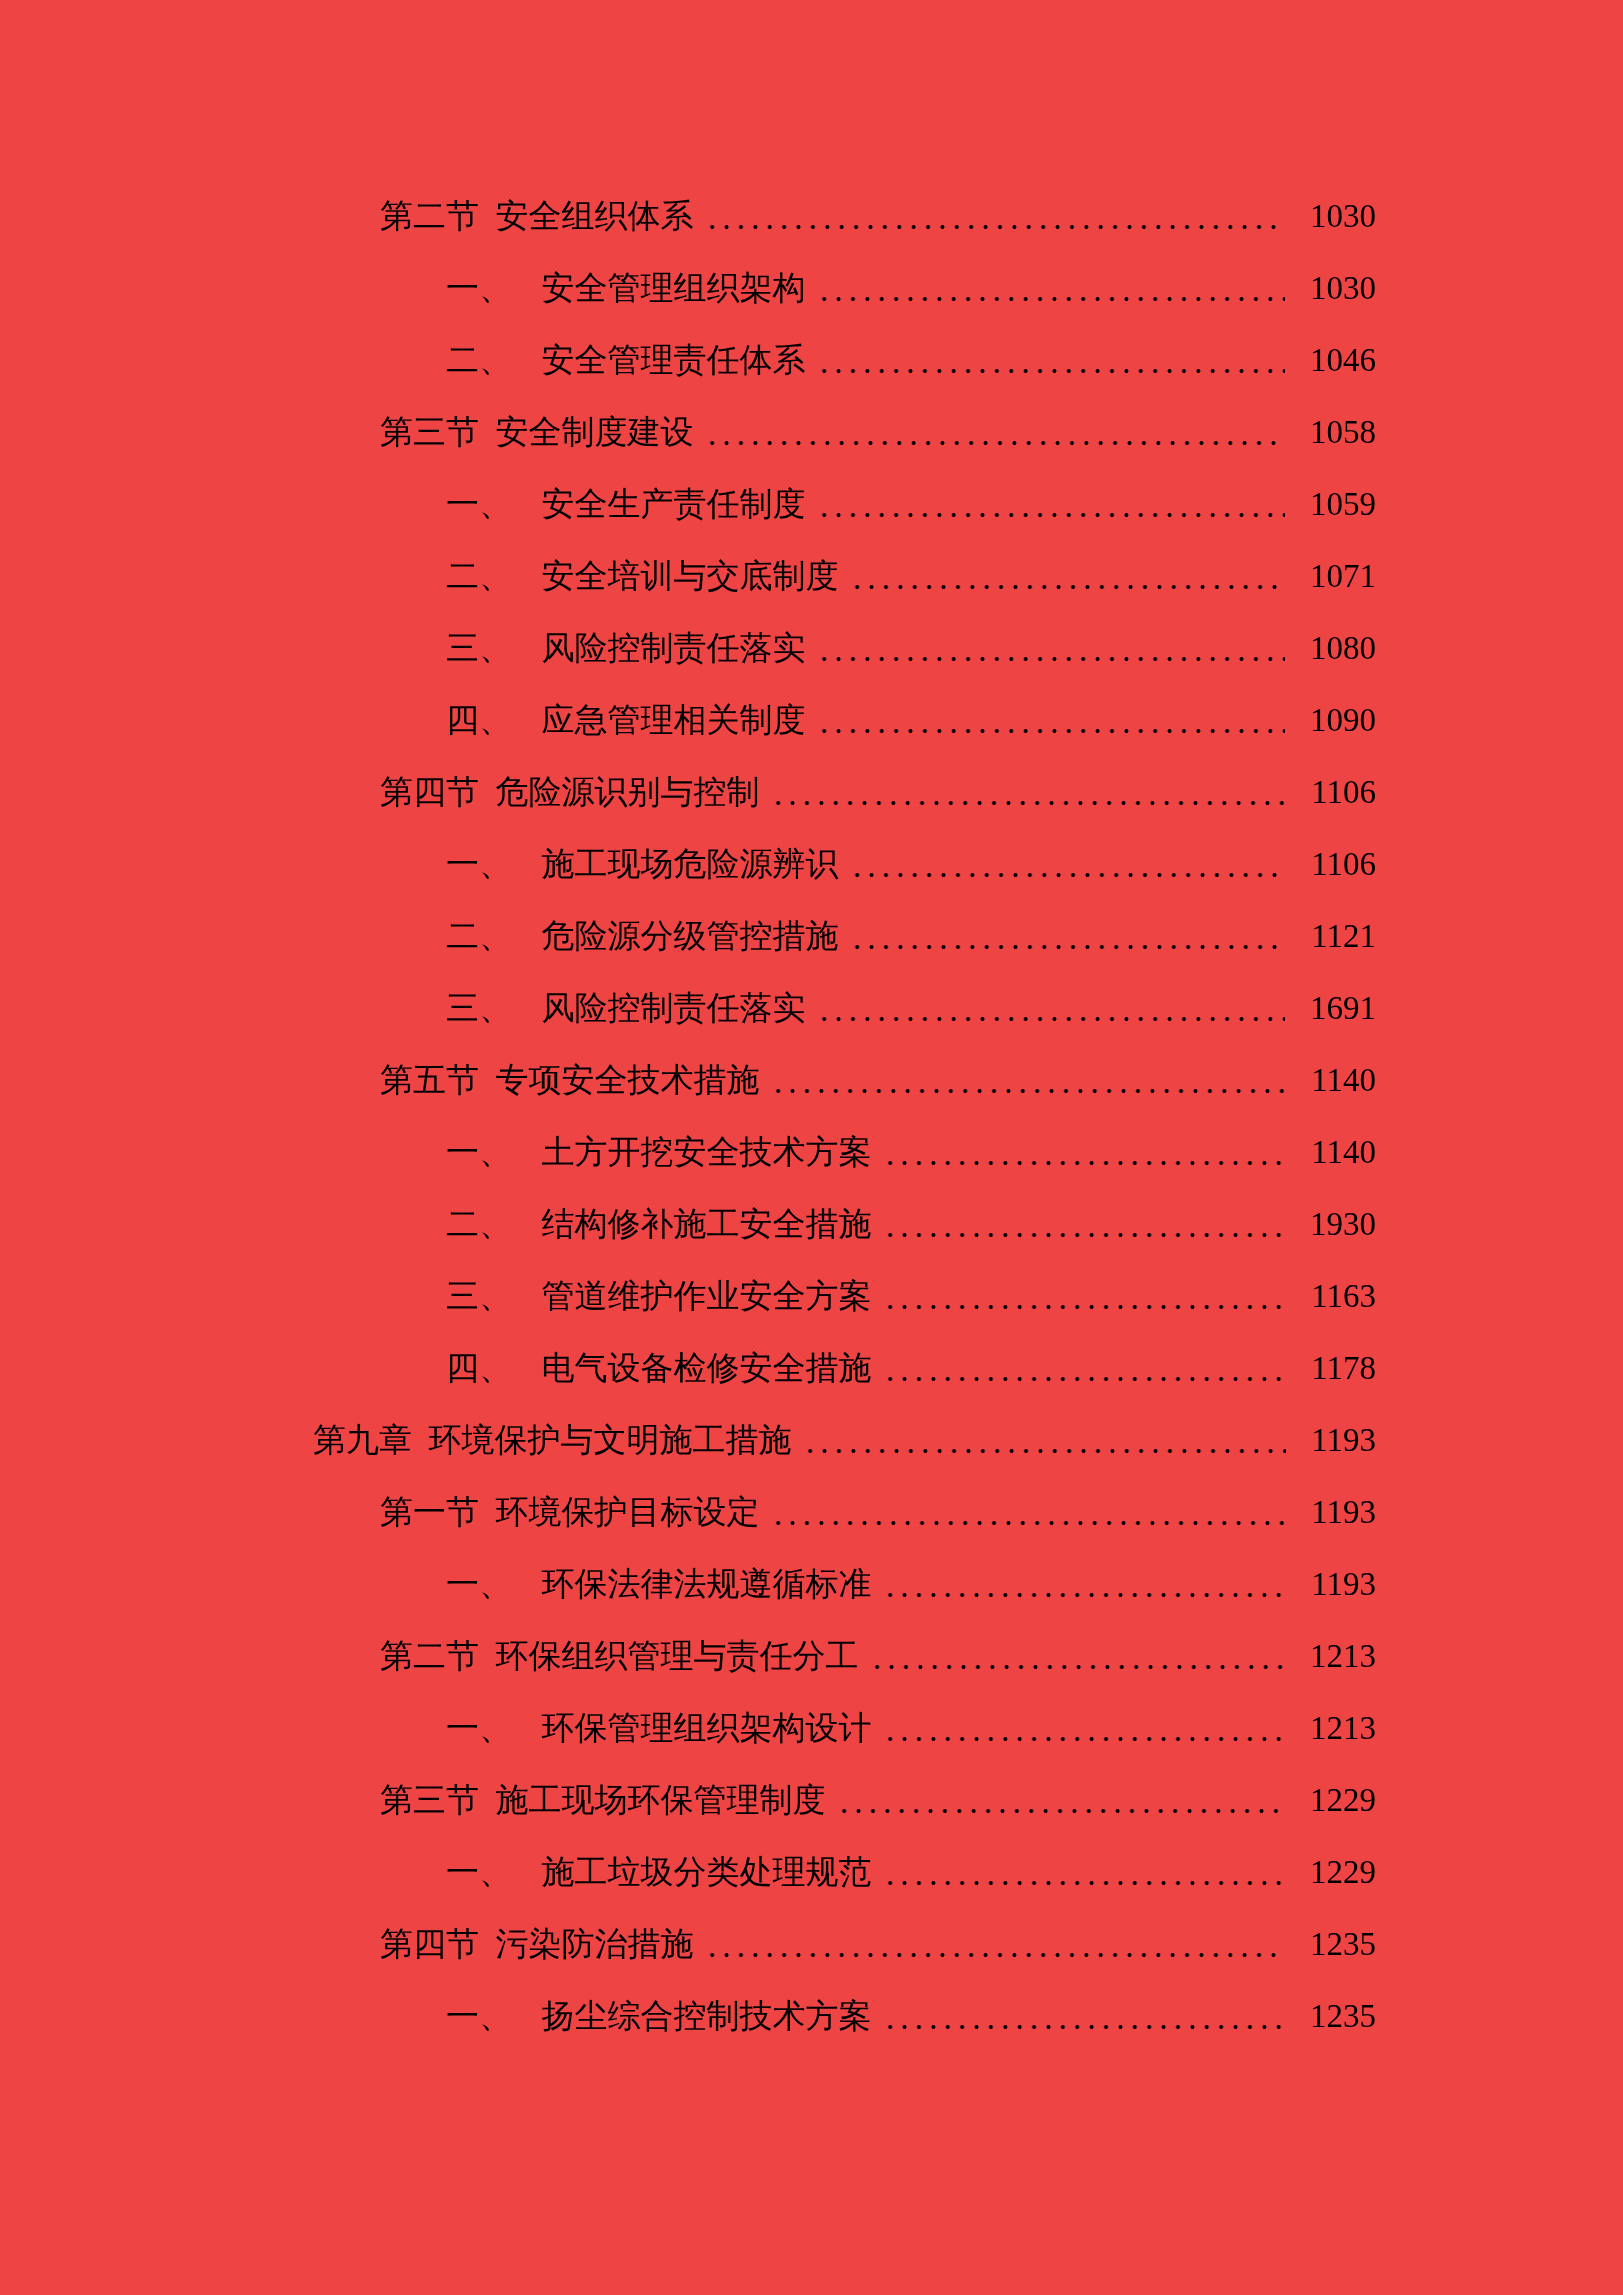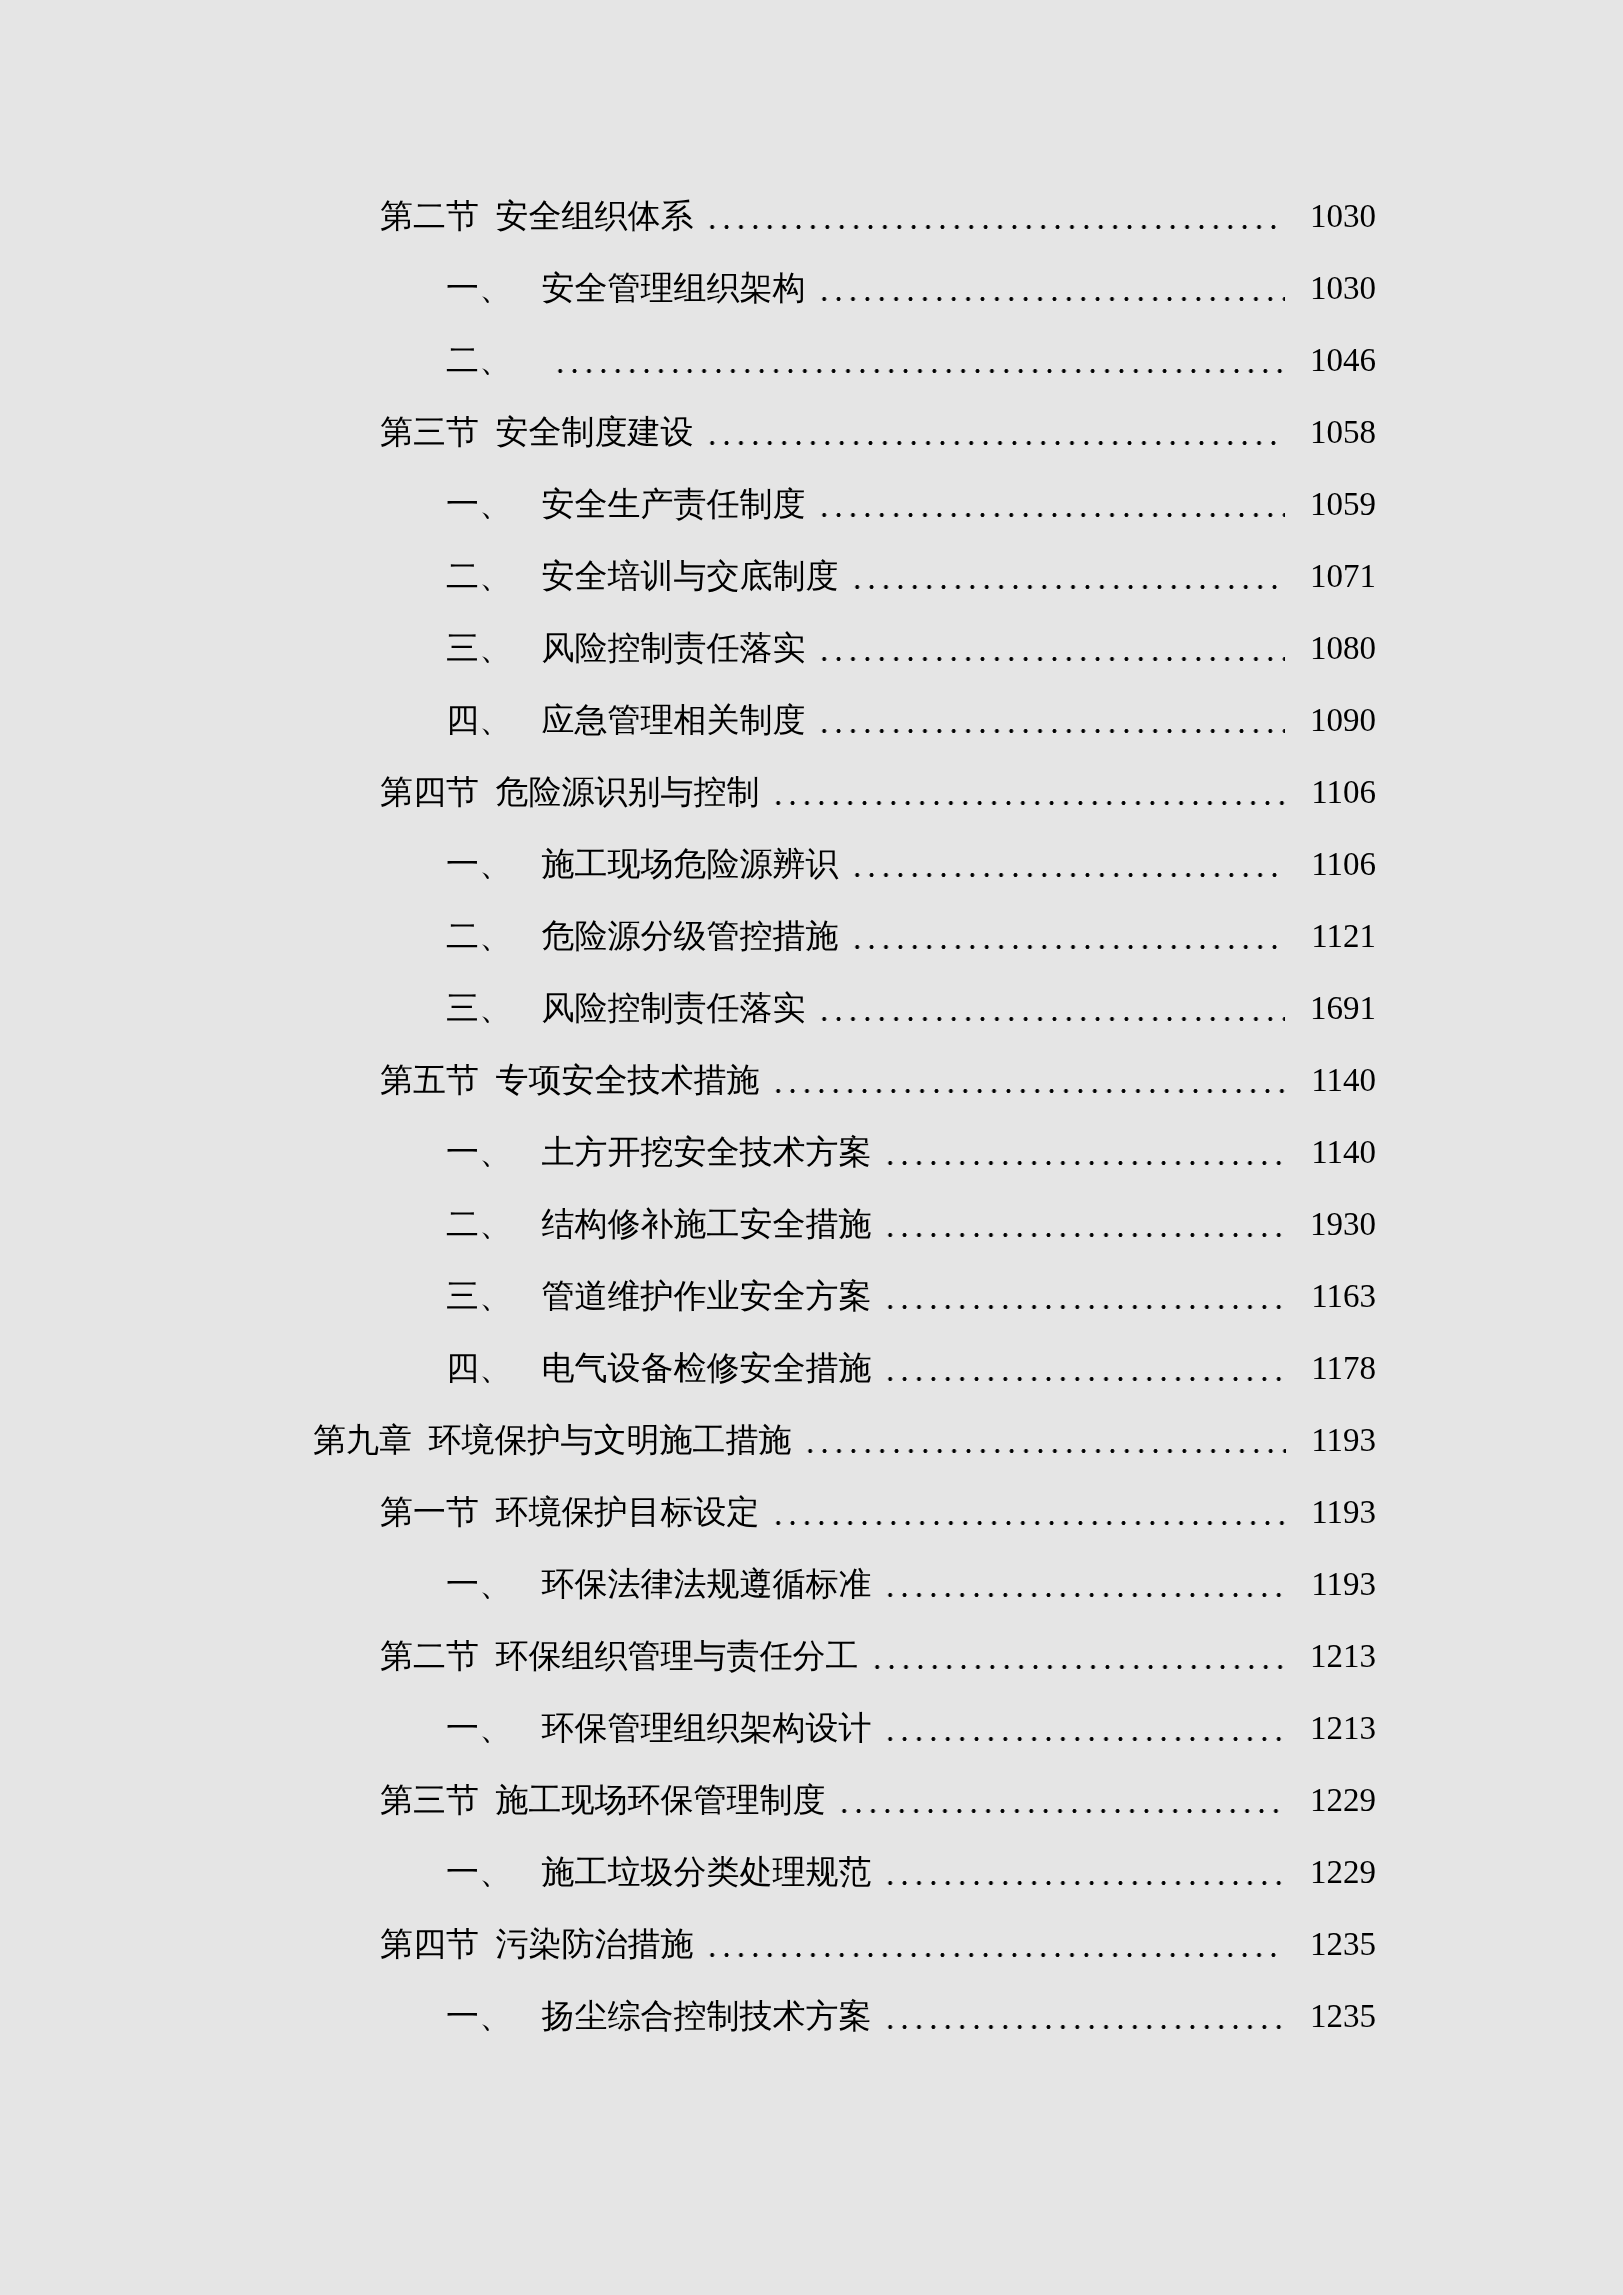--- a/index.html
+++ b/index.html
@@ -11,21 +11,21 @@
     height: 2295px;
     background: #ffffff;
     color: #000000;
     font-family: "Liberation Serif", "DejaVu Serif", serif;
     position: relative;
     overflow: hidden;
   }
   .page {
     position: absolute;
     inset: 0;
-    background: #e5e5e5;
+    background: #ef4444;
   }
   .toc {
     position: absolute;
     left: 313px;
     top: 180px;
     width: 1063px;
   }
   .row {
     display: flex;
     height: 72px;
@@ -67,20 +67,21 @@
         <span class="pg">1030</span>
       </div>
       <div class="row item">
         <span class="lbl">一、</span>
         <span class="ttl">安全管理组织架构</span>
         <span class="leader"></span>
         <span class="pg">1030</span>
       </div>
       <div class="row item">
         <span class="lbl">二、</span>
+        <span class="ttl">安全管理责任体系</span>
         <span class="leader"></span>
         <span class="pg">1046</span>
       </div>
       <div class="row section">
         <span class="lbl">第三节</span>
         <span class="ttl">安全制度建设</span>
         <span class="leader"></span>
         <span class="pg">1058</span>
       </div>
       <div class="row item">

